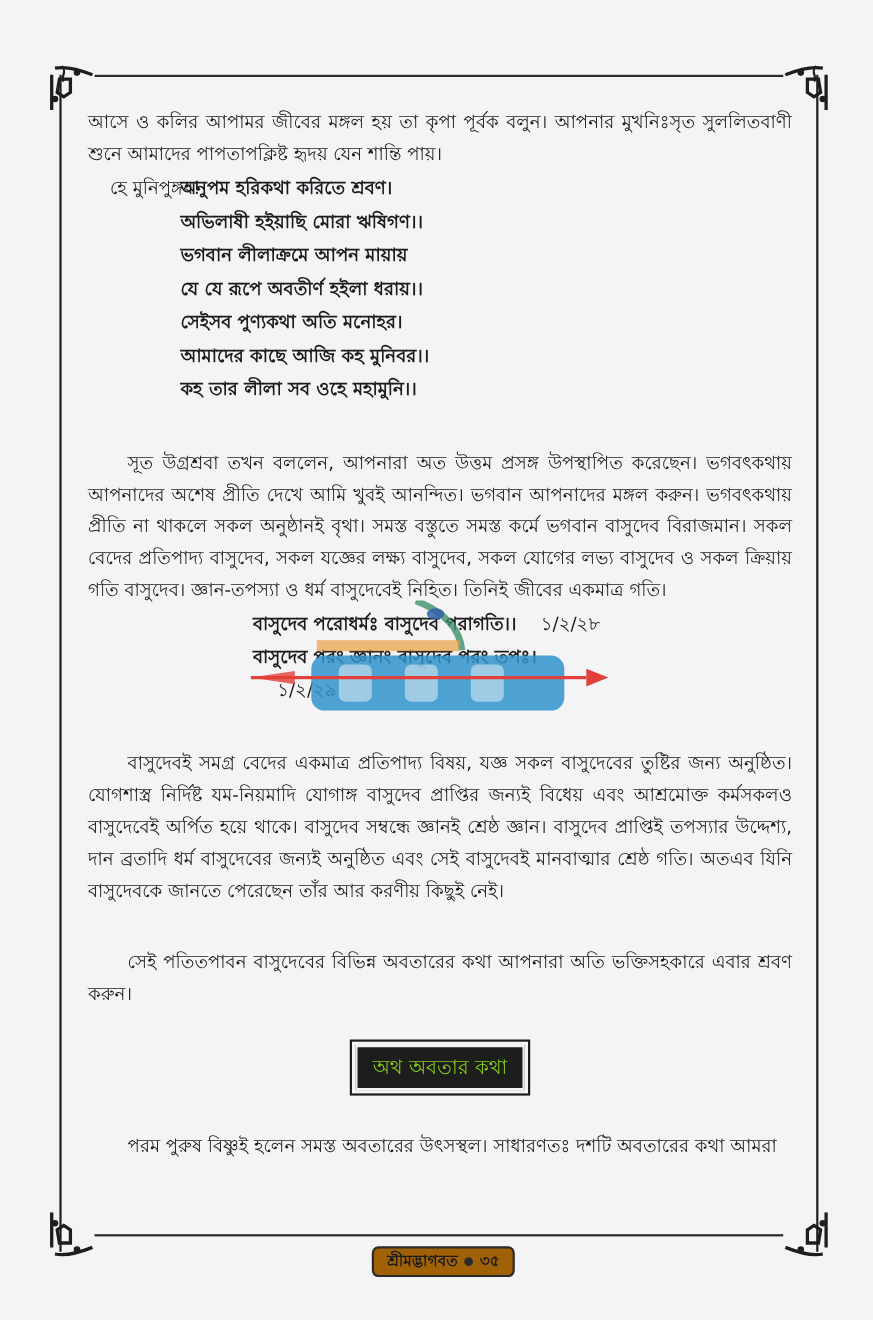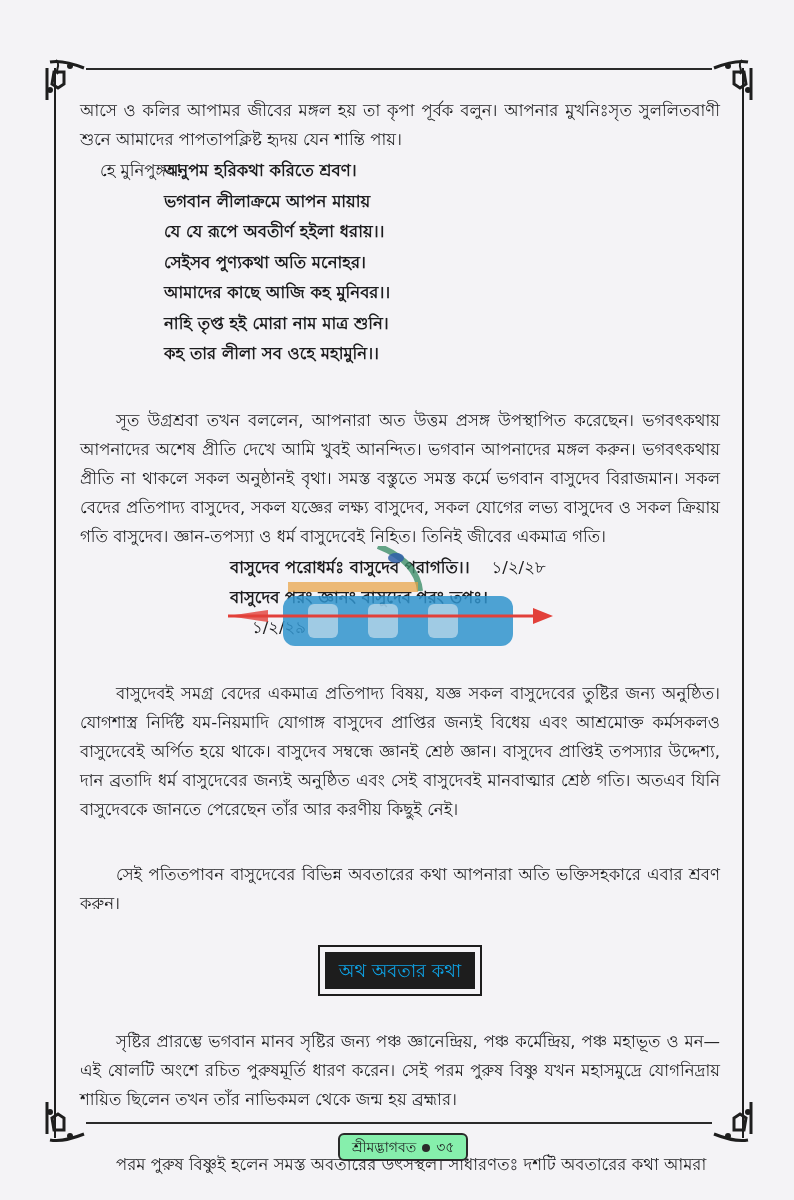--- a/index.html
+++ b/index.html
@@ -83,39 +83,39 @@
       margin-left: 22px;
       font-weight: normal;
     }
     .heading-box-wrap {
       text-align: center;
       margin: 32px 0 22px 0;
     }
     .heading-box {
       display: inline-block;
       background: #1d1d1d;
-      color: #0ea5e9;
+      color: #84cc16;
       padding: 6px 16px;
       font-size: 18px;
       outline: 2px solid #1d1d1d;
       outline-offset: 3px;
       box-shadow: inset 0 0 0 2px #f4f3f6;
     }
     .footer-badge {
       position: absolute;
       left: 338px;
       top: 1133px;
       height: 24px;
       padding: 0 12px;
       border: 2px solid #2a2a2a;
       border-radius: 6px;
-      background: #86efac;
+      background: #a16207;
       font-size: 14px;
       line-height: 24px;
-      font-weight: normal;
+      font-weight: bold;
       white-space: nowrap;
     }
     .footer-badge .dot {
       display: inline-block;
       width: 8px;
       height: 8px;
       border-radius: 50%;
       background: #2a2a2a;
       margin: 0 6px;
       vertical-align: middle;
@@ -167,25 +167,25 @@
   </svg>
 </div>
 
 <div class="content">
   <p class="para">আসে ও কলির আপামর জীবের মঙ্গল হয় তা কৃপা পূর্বক বলুন। আপনার মুখনিঃসৃত সুললিতবাণী শুনে আমাদের পাপতাপক্লিষ্ট হৃদয় যেন শান্তি পায়।</p>
 
   <div class="verse-block">
     <span class="verse-lead">হে মুনিপুঙ্গব!</span>
     <div class="verse-lines">
       <div>অনুপম হরিকথা করিতে শ্রবণ।</div>
+      <div>অভিলাষী হইয়াছি মোরা ঋষিগণ।।</div>
       <div>ভগবান লীলাক্রমে আপন মায়ায়</div>
       <div>যে যে রূপে অবতীর্ণ হইলা ধরায়।।</div>
       <div>সেইসব পুণ্যকথা অতি মনোহর।</div>
       <div>আমাদের কাছে আজি কহ মুনিবর।।</div>
-      <div>নাহি তৃপ্ত হই মোরা নাম মাত্র শুনি।</div>
       <div>কহ তার লীলা সব ওহে মহামুনি।।</div>
     </div>
   </div>
 
   <p class="para indent">সূত উগ্রশ্রবা তখন বললেন, আপনারা অত উত্তম প্রসঙ্গ উপস্থাপিত করেছেন। ভগবৎকথায় আপনাদের অশেষ প্রীতি দেখে আমি খুবই আনন্দিত। ভগবান আপনাদের মঙ্গল করুন। ভগবৎকথায় প্রীতি না থাকলে সকল অনুষ্ঠানই বৃথা। সমস্ত বস্তুতে সমস্ত কর্মে ভগবান বাসুদেব বিরাজমান। সকল বেদের প্রতিপাদ্য বাসুদেব, সকল যজ্ঞের লক্ষ্য বাসুদেব, সকল যোগের লভ্য বাসুদেব ও সকল ক্রিয়ায় গতি বাসুদেব। জ্ঞান-তপস্যা ও ধর্ম বাসুদেবেই নিহিত। তিনিই জীবের একমাত্র গতি।</p>
 
   <div class="sanskrit-block">
     <div class="sanskrit-line">
       <span>বাসুদেব পরোধর্মঃ বাসুদেব পরাগতি।।</span>
       <span class="ref">১/২/২৮</span>
@@ -199,21 +199,20 @@
     </div>
   </div>
 
   <p class="para indent">বাসুদেবই সমগ্র বেদের একমাত্র প্রতিপাদ্য বিষয়, যজ্ঞ সকল বাসুদেবের তুষ্টির জন্য অনুষ্ঠিত। যোগশাস্ত্র নির্দিষ্ট যম-নিয়মাদি যোগাঙ্গ বাসুদেব প্রাপ্তির জন্যই বিধেয় এবং আশ্রমোক্ত কর্মসকলও বাসুদেবেই অর্পিত হয়ে থাকে। বাসুদেব সম্বন্ধে জ্ঞানই শ্রেষ্ঠ জ্ঞান। বাসুদেব প্রাপ্তিই তপস্যার উদ্দেশ্য, দান ব্রতাদি ধর্ম বাসুদেবের জন্যই অনুষ্ঠিত এবং সেই বাসুদেবই মানবাত্মার শ্রেষ্ঠ গতি। অতএব যিনি বাসুদেবকে জানতে পেরেছেন তাঁর আর করণীয় কিছুই নেই।</p>
   <p class="para indent">সেই পতিতপাবন বাসুদেবের বিভিন্ন অবতারের কথা আপনারা অতি ভক্তিসহকারে এবার শ্রবণ করুন।</p>
 
   <div class="heading-box-wrap">
     <span class="heading-box">অথ অবতার কথা</span>
   </div>
 
-  <p class="para indent">সৃষ্টির প্রারম্ভে ভগবান মানব সৃষ্টির জন্য পঞ্চ জ্ঞানেন্দ্রিয়, পঞ্চ কর্মেন্দ্রিয়, পঞ্চ মহাভূত ও মন—এই ষোলটি অংশে রচিত পুরুষমূর্তি ধারণ করেন। সেই পরম পুরুষ বিষ্ণু যখন মহাসমুদ্রে যোগনিদ্রায় শায়িত ছিলেন তখন তাঁর নাভিকমল থেকে জন্ম হয় ব্রহ্মার।</p>
   <p class="para indent">পরম পুরুষ বিষ্ণুই হলেন সমস্ত অবতারের উৎসস্থল। সাধারণতঃ দশটি অবতারের কথা আমরা</p>
 </div>
 
 <svg class="watermark" viewBox="0 0 330 120">
   <path d="M150 0 C175 10 190 25 192 45" stroke="#3f8f6a" stroke-width="6" fill="none" opacity="0.8"></path>
   <ellipse cx="168" cy="12" rx="8" ry="5" fill="#2f5fa8" opacity="0.85"></ellipse>
   <rect x="60" y="36" width="130" height="10" fill="#e8a040" opacity="0.7"></rect>
   <rect x="55" y="50" width="230" height="50" rx="12" fill="#2f93cc" opacity="0.85"></rect>
   <rect x="80" y="58" width="30" height="34" rx="6" fill="#f4f3f6" opacity="0.5"></rect>
   <rect x="140" y="58" width="30" height="34" rx="6" fill="#f4f3f6" opacity="0.5"></rect>

